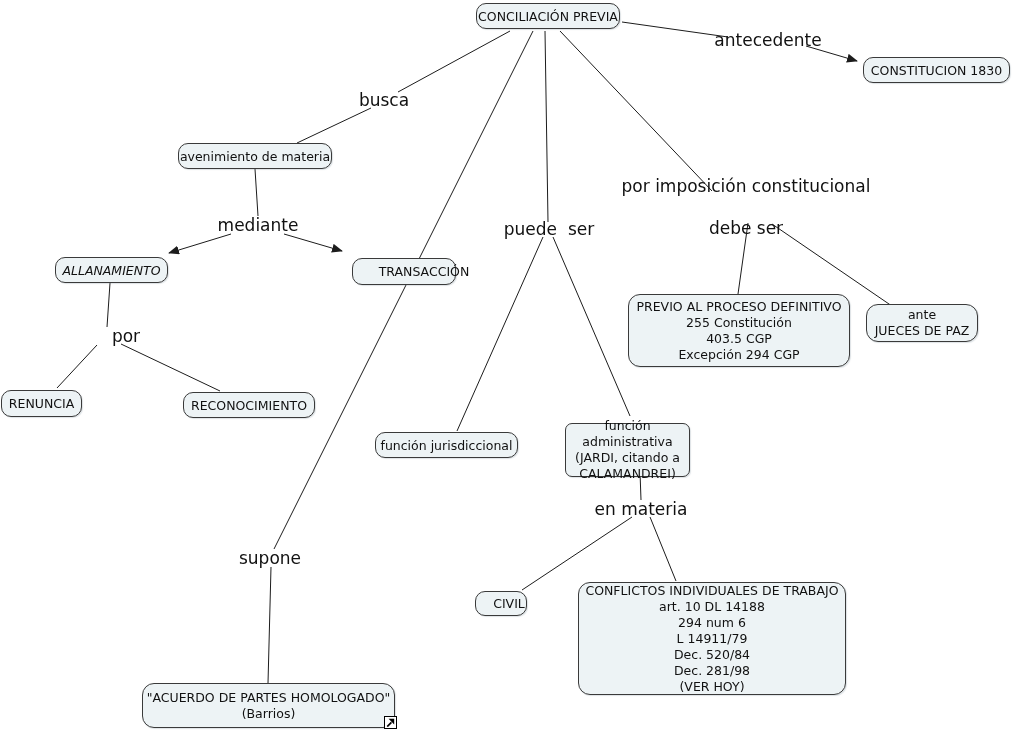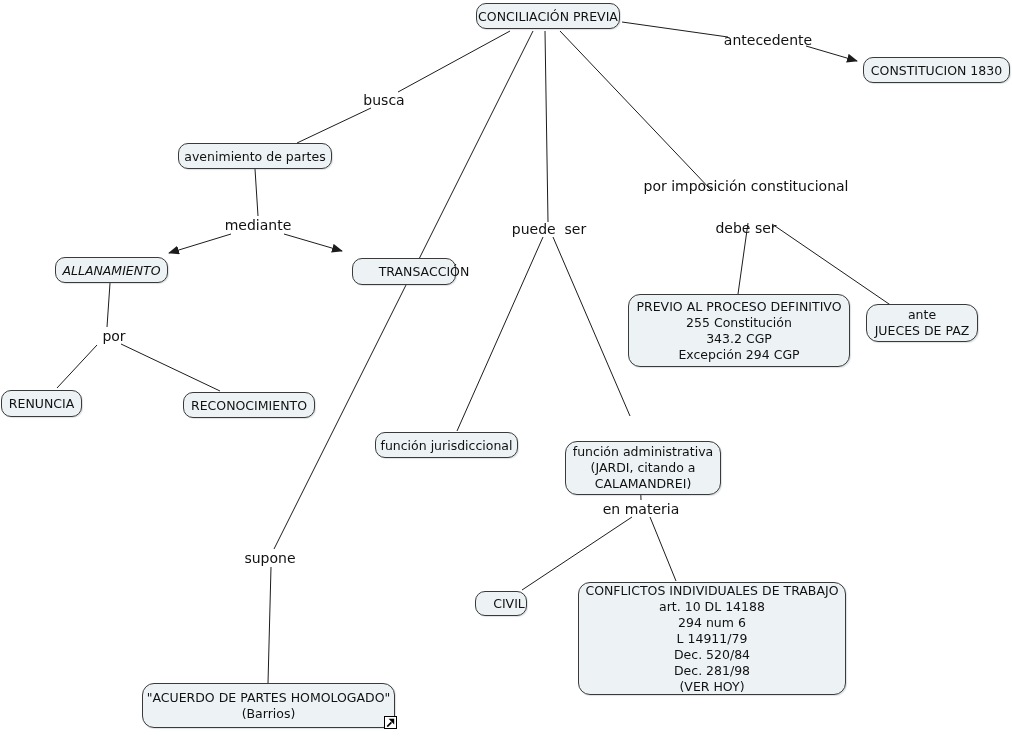--- a/index.html
+++ b/index.html
@@ -18,21 +18,21 @@
   .node{
     position:absolute;z-index:2;box-sizing:border-box;
     display:flex;flex-direction:column;align-items:center;justify-content:center;
     background:var(--node-fill);border:1px solid var(--node-border);border-radius:10px;
     color:var(--text-color);font-size:12.5px;line-height:15px;text-align:center;
     box-shadow:1px 1px 1px rgba(120,140,150,0.25);
   }
   .node.big{border-radius:12px;line-height:16px;}
   .link-label{
     position:absolute;z-index:1;transform:translate(-50%,-50%);
-    color:var(--text-color);font-size:14px;line-height:14px;
+    color:var(--text-color);font-size:17px;line-height:14px;
     white-space:pre;text-align:center;
   }
   .res-icon{
     position:absolute;right:-3px;bottom:-2px;width:13px;height:13px;
     background:#ffffff;border:1px solid #000;box-sizing:border-box;
     display:flex;align-items:center;justify-content:center;cursor:pointer;
   }
 </style>
 </head>
 <body>
@@ -78,21 +78,21 @@
 
   <div class="node" style="left:456px;top:3px;width:144px;height:26px;margin-left:20px;">
     <span>CONCILIACIÓN PREVIA</span>
   </div>
 
   <div class="node" style="left:863px;top:57px;width:147px;height:26px;">
     <span>CONSTITUCION 1830</span>
   </div>
 
   <div class="node" style="left:178px;top:143px;width:154px;height:26px;">
-    <span>avenimiento de partes</span>
+    <span>avenimiento de materia</span>
   </div>
 
   <div class="node" style="left:55px;top:257px;width:113px;height:26px;font-style:italic;">
     <span>ALLANAMIENTO</span>
   </div>
 
   <div class="node" style="left:352px;top:258px;width:104px;height:27px;padding-left:40px;">
     <span>TRANSACCIÓN</span>
   </div>
 
@@ -101,30 +101,30 @@
   </div>
 
   <div class="node" style="left:183px;top:392px;width:132px;height:26px;">
     <span>RECONOCIMIENTO</span>
   </div>
 
   <div class="node" style="left:375px;top:432px;width:143px;height:26px;">
     <span>función jurisdiccional</span>
   </div>
 
-  <div class="node big" style="left:565px;top:441px;width:156px;height:54px;">
+  <div class="node big" style="left:565px;top:423px;width:125px;height:54px;border-radius:7px;">
     <div>función administrativa</div>
     <div>(JARDI, citando a</div>
     <div>CALAMANDREI)</div>
   </div>
 
   <div class="node big" style="left:628px;top:294px;width:222px;height:73px;">
     <div>PREVIO AL PROCESO DEFINITIVO</div>
     <div>255 Constitución</div>
-    <div>343.2 CGP</div>
+    <div>403.5 CGP</div>
     <div>Excepción 294 CGP</div>
   </div>
 
   <div class="node big" style="left:866px;top:304px;width:112px;height:38px;">
     <div>ante</div>
     <div>JUECES DE PAZ</div>
   </div>
 
   <div class="node" style="left:475px;top:591px;width:52px;height:25px;padding-left:16px;">
     <span>CIVIL</span>
@@ -147,21 +147,21 @@
       <svg width="9" height="9" viewBox="0 0 9 9">
         <path d="M1.2 8.6 L5.4 4.4" stroke="#000" stroke-width="1.7" fill="none"></path>
         <path d="M2.6 0.8 H8.2 V6.4 Z" fill="#000"></path>
       </svg>
     </span>
   </div>
 
   <div class="link-label" style="left:384px;top:100px;">busca</div>
   <div class="link-label" style="left:768px;top:40px;">antecedente</div>
   <div class="link-label" style="left:258px;top:225px;">mediante</div>
-  <div class="link-label" style="left:100px;top:336px;padding-left:28px;">por</div>
+  <div class="link-label" style="left:112px;top:336px;padding-left:28px;">por</div>
   <div class="link-label" style="left:549px;top:229px;">puede  ser</div>
   <div class="link-label" style="left:746px;top:207px;">
     <div>por imposición constitucional</div>
     <div>debe ser</div>
   </div>
   <div class="link-label" style="left:641px;top:509px;">en materia</div>
   <div class="link-label" style="left:270px;top:558px;">supone</div>
 
 </div>
 

